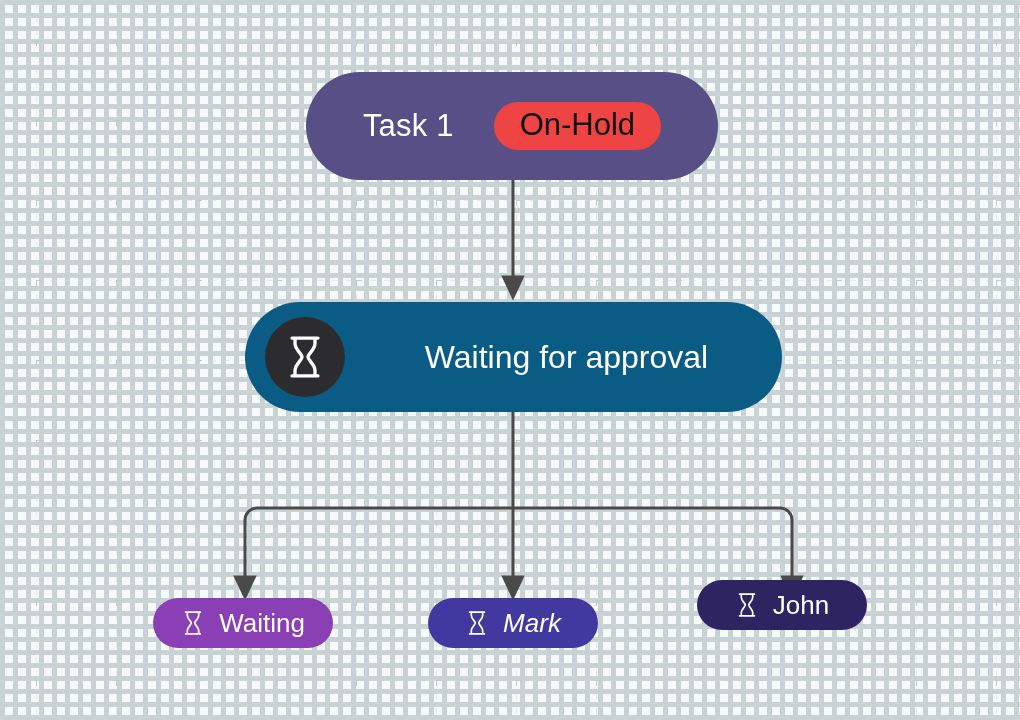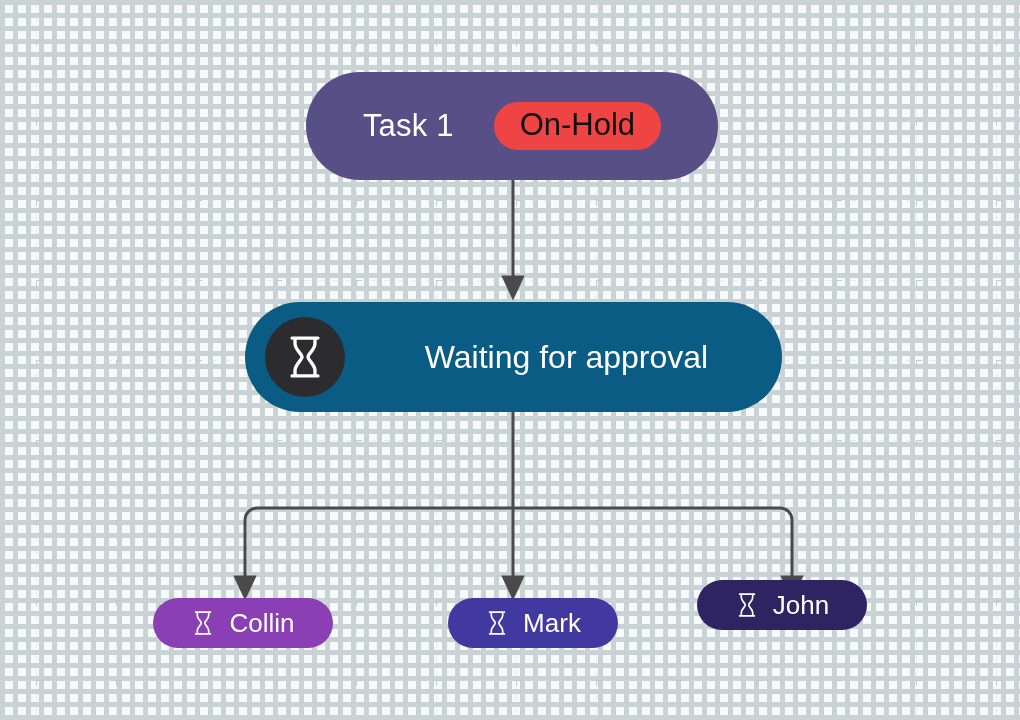--- a/index.html
+++ b/index.html
@@ -122,24 +122,25 @@
     color: #ffffff;
     white-space: nowrap;
   }
   #node-collin {
     left: 153px;
     top: 598px;
     width: 180px;
     background: #8a3fb5;
   }
   #node-mark {
-    left: 448px;
+    left: 428px;
     top: 598px;
     width: 170px;
     background: #4139a0;
+    font-style: italic;
   }
   #node-john {
     left: 697px;
     top: 580px;
     width: 170px;
     background: #2d2461;
   }
 
   .hourglass-small {
     width: 24px;
@@ -201,21 +202,21 @@
   </div>
 
   <div class="node assignee" id="node-collin">
     <span>
       <svg class="hourglass-small" viewBox="0 0 24 26" aria-hidden="true">
         <path d="M4.6 2.2 H19.4 M4.6 23.8 H19.4
                  M6.3 2.2 V5.4 C6.3 8.6 10.3 11.3 10.3 13 C10.3 14.7 6.3 17.4 6.3 20.6 V23.8
                  M17.7 2.2 V5.4 C17.7 8.6 13.7 11.3 13.7 13 C13.7 14.7 17.7 17.4 17.7 20.6 V23.8" fill="none" stroke="#ffffff" stroke-width="1.7" stroke-linecap="round" stroke-linejoin="round"></path>
       </svg>
     </span>
-    <span class="node-title">Collin</span>
+    <span class="node-title">Waiting</span>
   </div>
 
   <div class="node assignee" id="node-mark">
     <span>
       <svg class="hourglass-small" viewBox="0 0 24 26" aria-hidden="true">
         <path d="M4.6 2.2 H19.4 M4.6 23.8 H19.4
                  M6.3 2.2 V5.4 C6.3 8.6 10.3 11.3 10.3 13 C10.3 14.7 6.3 17.4 6.3 20.6 V23.8
                  M17.7 2.2 V5.4 C17.7 8.6 13.7 11.3 13.7 13 C13.7 14.7 17.7 17.4 17.7 20.6 V23.8" fill="none" stroke="#ffffff" stroke-width="1.7" stroke-linecap="round" stroke-linejoin="round"></path>
       </svg>
     </span>

